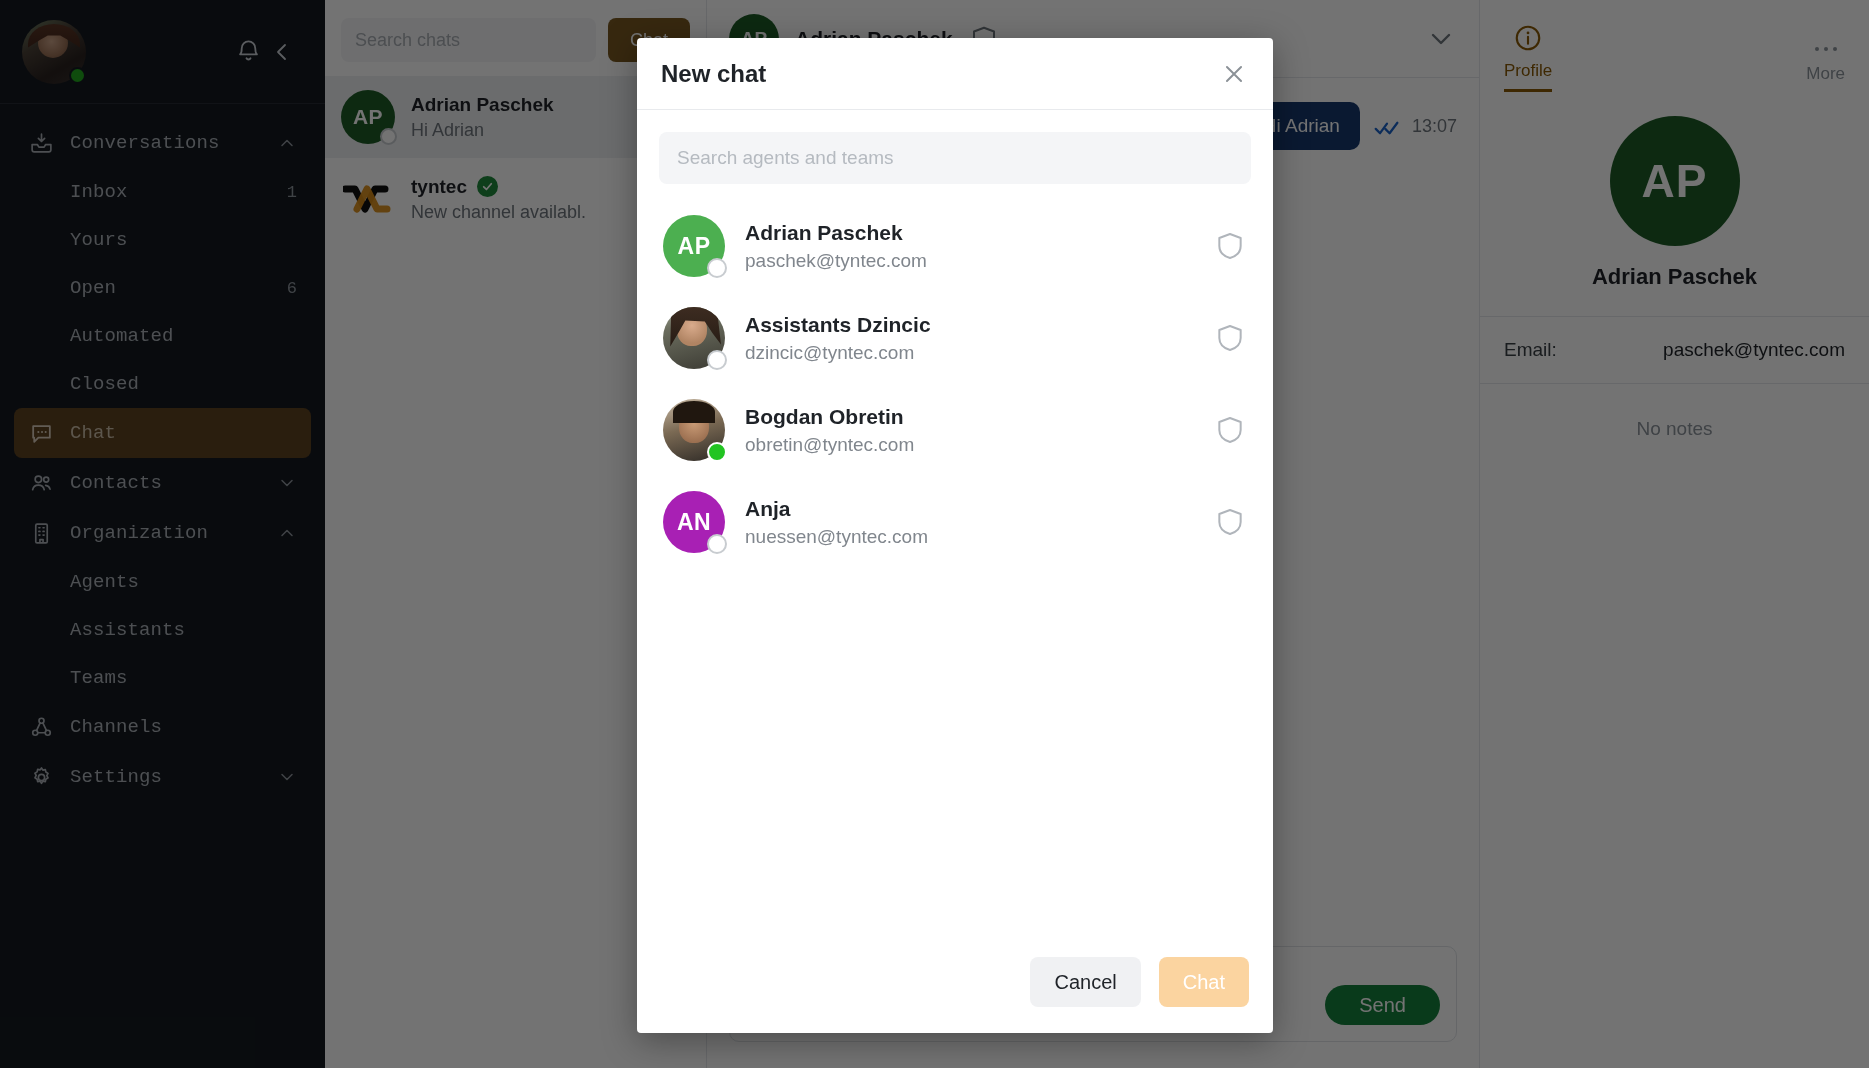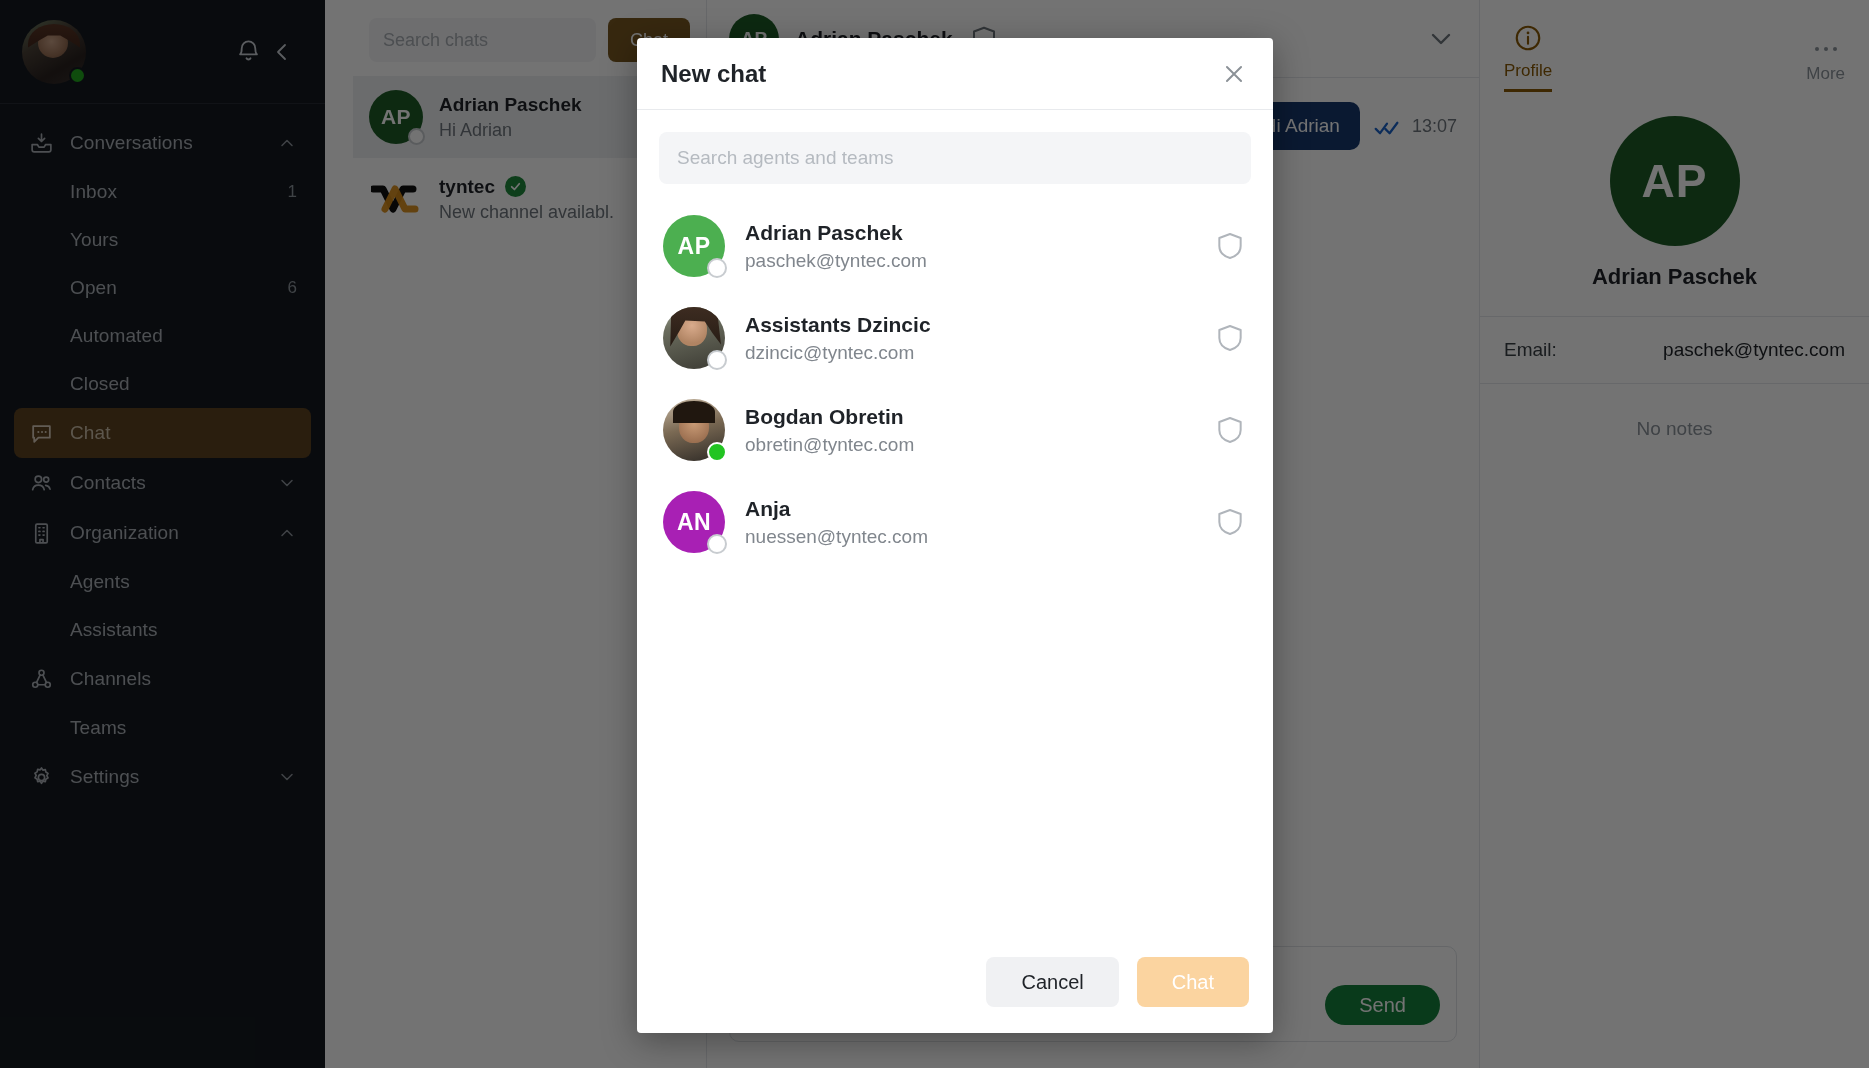--- a/index.html
+++ b/index.html
@@ -52,37 +52,37 @@
   .sb-icon-btn {
     width: 34px; height: 34px; display: flex;
     align-items: center; justify-content: center;
     color: #c9ced4;
   }
   .sb-nav { padding-top: 14px; flex: 1; overflow: hidden; }
   .sb-row {
     display: flex; align-items: center;
     height: 50px; margin: 0 14px; padding: 0 14px;
     border-radius: 8px; color: #aab0b7; font-size: 19px;
-    gap: 16px; cursor: pointer;
+    gap: 16px; cursor: pointer; font-family: Liberation Mono, monospace;
   }
   .sb-row .sb-ico { width: 26px; height: 26px; flex: 0 0 26px; display:flex; align-items:center; justify-content:center; }
   .sb-row .sb-lbl { flex: 1; letter-spacing: .1px; }
   .sb-row .sb-badge { font-size: 17px; color: #8d949c; }
   .sb-row .sb-chev { width: 20px; height: 20px; color: #8d949c; }
   .sb-row.sub { padding-left: 56px; height: 48px; }
   .sb-row.active {
     background: #5e4320; color: #d9cdbc;
   }
   .sb-row.active .sb-lbl { color: #cdbfa9; }
 
   
   .chatlist {
     width: 382px; flex: 0 0 382px; height: 1068px;
     background: #ffffff; border-right: 1px solid #e4e7ea;
-    display: flex; flex-direction: column; padding-left: 28px;
+    display: flex; flex-direction: column;
   }
   .cl-head { display: flex; align-items: center; gap: 12px; padding: 18px 16px 14px 16px; }
   .cl-search {
     flex: 1; height: 44px; background: #f3f4f6; border-radius: 8px;
     display: flex; align-items: center; padding: 0 14px;
     color: #a9aeb4; font-size: 18px;
   }
   .cl-newbtn {
     background: #7a5a22; color: #fff; border: none;
     height: 44px; padding: 0 22px; border-radius: 8px;
@@ -225,21 +225,21 @@
   .md-dot.online { background: #22c422; border-color: #fff; }
   .md-texts { flex: 1; min-width: 0; }
   .md-name { font-size: 21px; color: #1f2328; font-weight: bold; }
   .md-mail { font-size: 19px; color: #80868d; margin-top: 5px; }
   .md-shield { width: 34px; height: 34px; color: #b0b5bb; flex: 0 0 34px; display:flex; align-items:center; justify-content:center; }
   .md-foot {
     display: flex; justify-content: flex-end; align-items: center;
     gap: 18px; padding: 18px 24px 26px 24px;
   }
   .btn {
-    height: 50px; padding: 0 35px; border-radius: 8px; border: none;
+    height: 50px; padding: 0 24px; border-radius: 8px; border: none;
     font-size: 20px; font-family: inherit; cursor: pointer;
   }
   .btn-cancel { background: #f0f1f3; color: #1f2328; }
   .btn-chat { background: #fbd4a0; color: #ffffff; cursor: default; }
 
   
   .photo-a { background: linear-gradient(165deg,#9aa08f 0%, #6b6d5e 30%, #3b3a33 100%); }
   .photo-a::before { content:""; position:absolute; left:14px; top:5px; width:30px; height:34px; border-radius:50% 50% 45% 45%;
      background: radial-gradient(circle at 50% 40%, #d9ab8c 0%, #b08463 70%); }
   .photo-a::after { content:""; position:absolute; left:4px; top:0px; width:54px; height:52px;
@@ -360,34 +360,34 @@
             </svg>
           </span>
         </div>
 
         <div class="sb-row sub">
           <span class="sb-lbl">Agents</span>
         </div>
         <div class="sb-row sub">
           <span class="sb-lbl">Assistants</span>
         </div>
+        <div class="sb-row sub">
+          <span class="sb-lbl">Teams</span>
+        </div>
+
         <div class="sb-row">
           <span class="sb-ico">
             <svg width="25" height="25" viewBox="0 0 24 24" fill="none" stroke="currentColor" stroke-width="1.6">
               <circle cx="12" cy="5.5" r="2.4"></circle>
                 <circle cx="6" cy="17" r="2.4"></circle>
                 <circle cx="18" cy="17" r="2.4"></circle>
               <path d="M10.6 7.8 7.3 14.7M13.4 7.8l3.3 6.9M8.4 17h7.2" stroke-linecap="round"></path>
             </svg>
           </span>
           <span class="sb-lbl">Channels</span>
-        </div>
-
-        <div class="sb-row sub">
-          <span class="sb-lbl">Teams</span>
         </div>
 
         <div class="sb-row">
           <span class="sb-ico">
             <svg width="25" height="25" viewBox="0 0 24 24" fill="none" stroke="currentColor" stroke-width="1.6">
               <circle cx="12" cy="12" r="3"></circle>
               <path d="M12 2.8l1.3 2.1 2.4-.5.5 2.4 2.1 1.3-1.2 2.1 1.2 2.1-2.1 1.3-.5 2.4-2.4-.5L12 17.6l-1.3-2.1-2.4.5-.5-2.4-2.1-1.3L6.9 10 5.7 7.9l2.1-1.3.5-2.4 2.4.5z" stroke-linejoin="round"></path>
             </svg>
           </span>
           <span class="sb-lbl">Settings</span>

